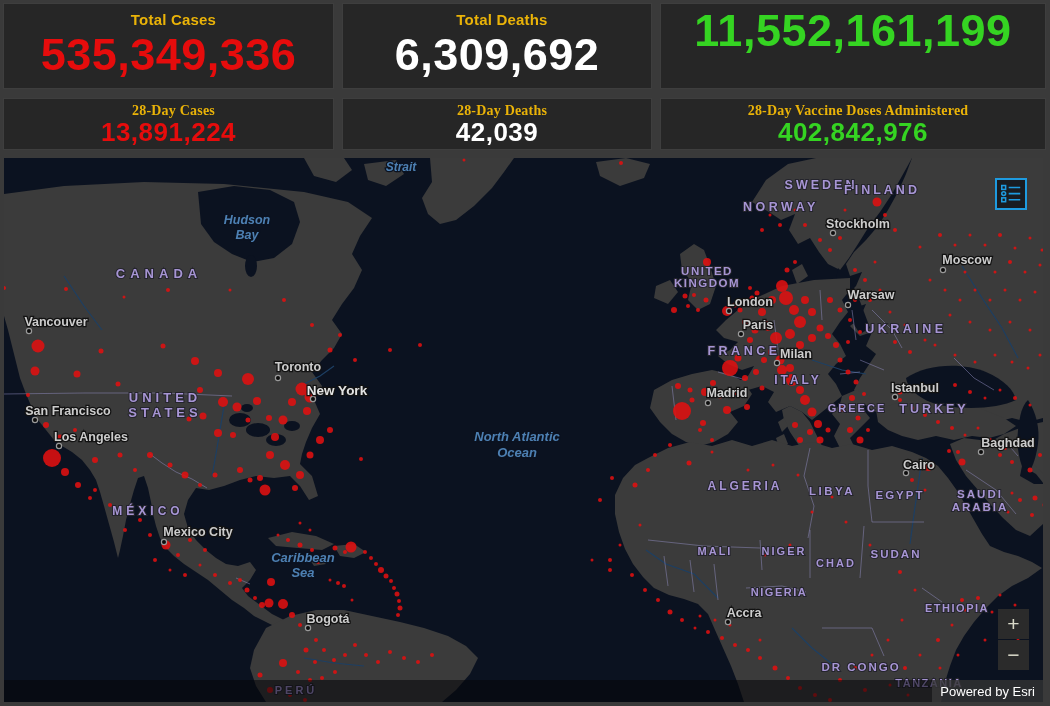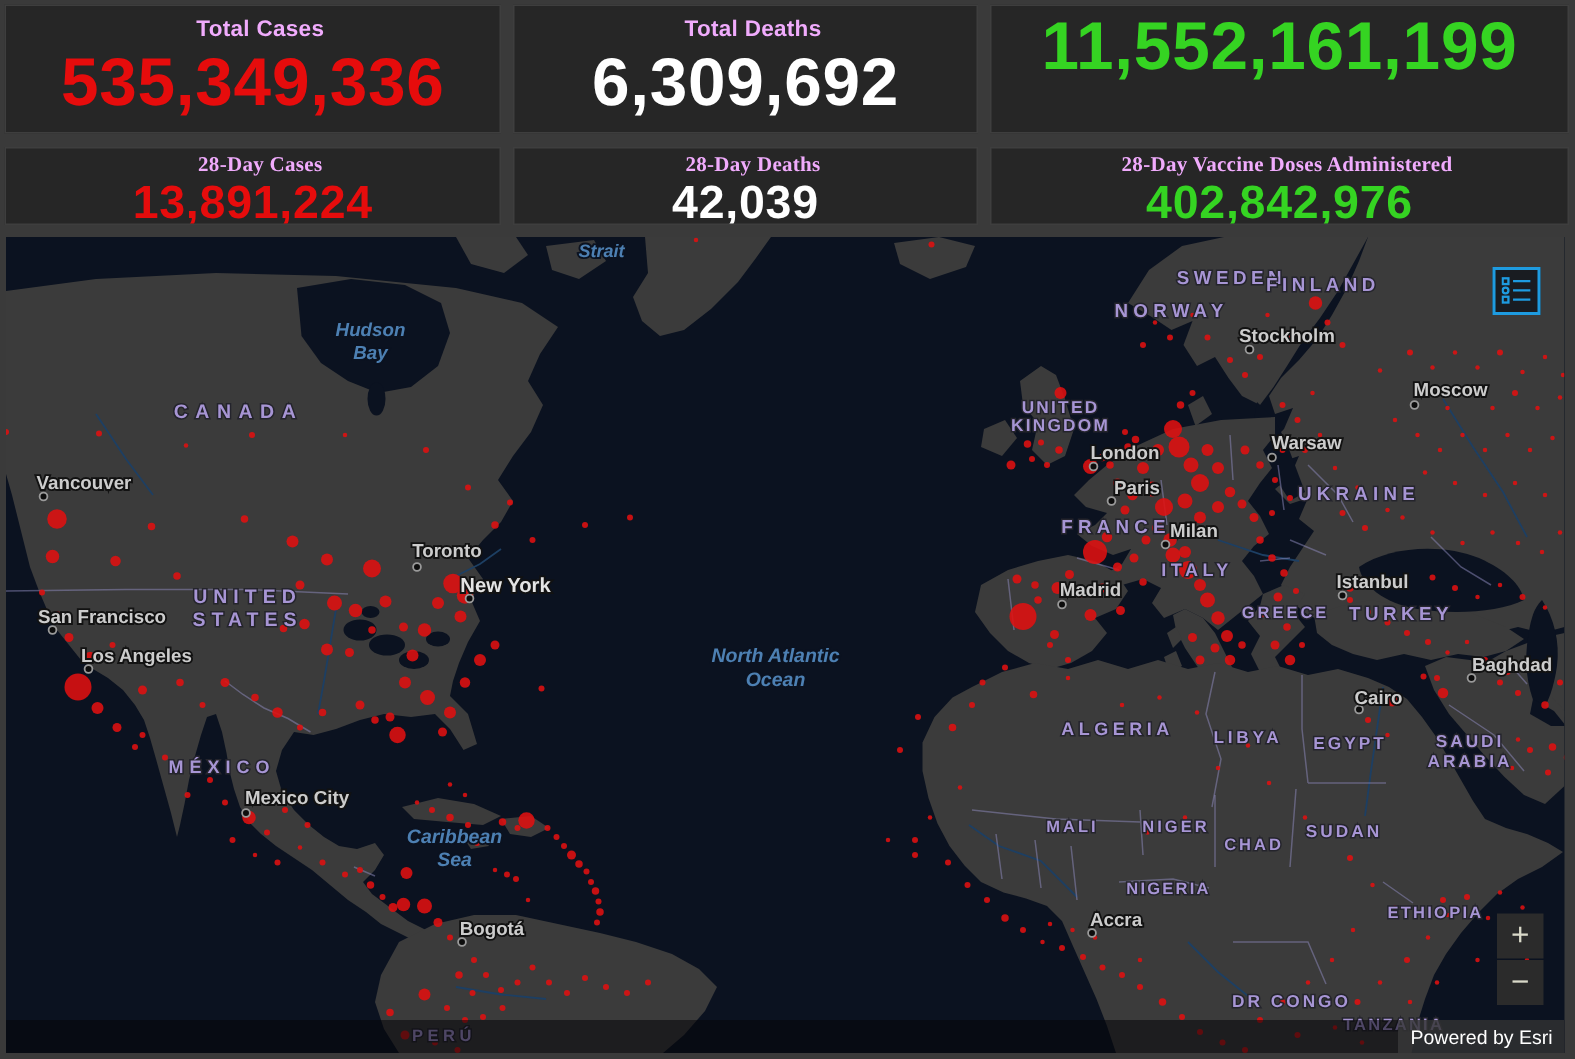--- a/index.html
+++ b/index.html
@@ -1,25 +1,25 @@
 <!DOCTYPE html>
 <html><head>
 <meta charset="utf-8">
 <style>
   html,body{margin:0;padding:0;}
   body{width:1050px;height:706px;background:#3a3a3a;font-family:"Liberation Sans",sans-serif;overflow:hidden;}
   #app{position:relative;width:1050px;height:706px;}
   .panel{position:absolute;background:#262626;border:1px solid #3e3e3e;box-sizing:border-box;
          display:flex;flex-direction:column;align-items:center;overflow:hidden;}
-  .panel .title{color:#f0abfc;font-weight:700;letter-spacing:.2px;margin-left:10px;}
+  .panel .title{color:#eab308;font-weight:700;letter-spacing:.2px;margin-left:10px;}
   .row1 .title{font-size:15px;margin-top:7px;}
   .row2 .title{font-size:14px;margin-top:4px;font-family:Liberation Serif, serif;}
   .panel .value{font-weight:700;line-height:1.05;letter-spacing:.5px;}
   .row1 .value{font-size:45px;margin-top:3px;}
-  .row2 .value{font-size:31px;margin-top:0;}
+  .row2 .value{font-size:26px;margin-top:0;}
   .red{color:#e60c0c}.white{color:#ffffff}.green{color:#35d422}
   #box1{left:3px;top:3px;width:331px;height:86px;}
   #box2{left:342px;top:3px;width:310px;height:86px;}
   #box3{left:660px;top:3px;width:386px;height:86px;}
   #box4{left:3px;top:98px;width:331px;height:52px;}
   #box5{left:342px;top:98px;width:310px;height:52px;}
   #box6{left:660px;top:98px;width:386px;height:52px;}
   #map{position:absolute;left:4px;top:158px;width:1039px;height:544px;background:#0b1220;overflow:hidden;}
   #map svg{display:block;}
   #map text{font-family:"Liberation Sans",sans-serif;}

